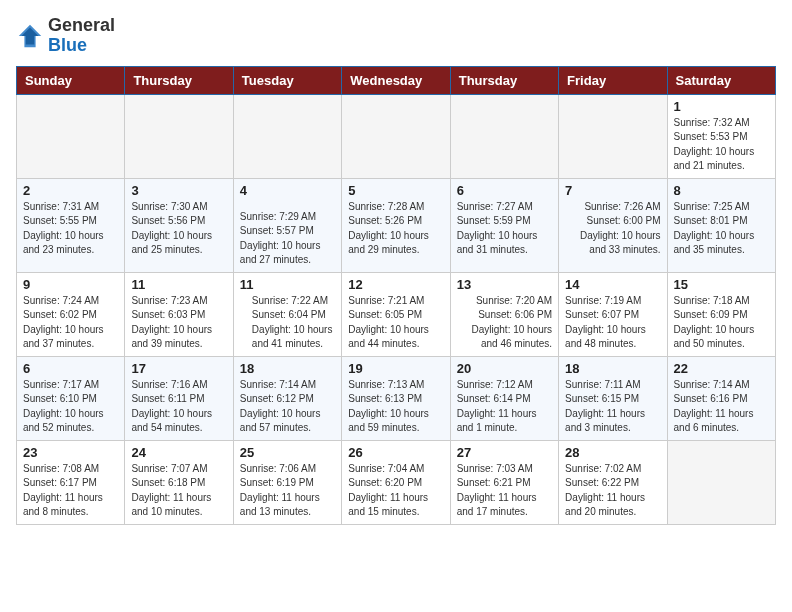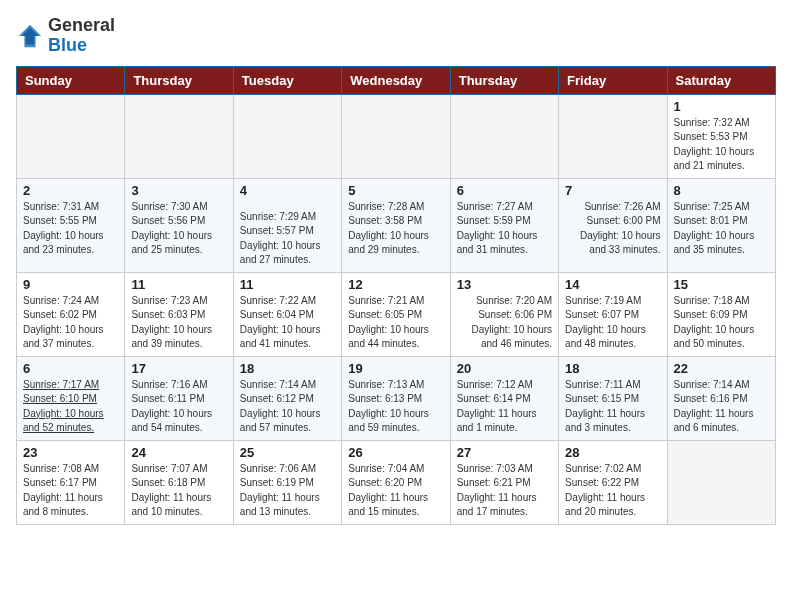--- a/index.html
+++ b/index.html
@@ -156,21 +156,21 @@
         <td>
           <span class="day-number">4</span>
           <div class="day-info" style="white-space: pre-line; margin-top: 12px;">Sunrise: 7:29 AM
 Sunset: 5:57 PM
 Daylight: 10 hours
 and 27 minutes.</div>
         </td>
         <td>
           <span class="day-number">5</span>
           <div class="day-info" style="white-space: pre-line;">Sunrise: 7:28 AM
-Sunset: 3:58 PM
+Sunset: 5:26 PM
 Daylight: 10 hours
 and 29 minutes.</div>
         </td>
         <td>
           <span class="day-number">6</span>
           <div class="day-info" style="white-space: pre-line;">Sunrise: 7:27 AM
 Sunset: 5:59 PM
 Daylight: 10 hours
 and 31 minutes.</div>
         </td>
@@ -199,21 +199,21 @@
         </td>
         <td>
           <span class="day-number">11</span>
           <div class="day-info" style="white-space: pre-line;">Sunrise: 7:23 AM
 Sunset: 6:03 PM
 Daylight: 10 hours
 and 39 minutes.</div>
         </td>
         <td>
           <span class="day-number">11</span>
-          <div class="day-info" style="white-space: pre-line;">Sunrise: 7:22 AM
+          <div class="day-info" style="white-space: pre-line; margin-left: 12px;">Sunrise: 7:22 AM
 Sunset: 6:04 PM
 Daylight: 10 hours
 and 41 minutes.</div>
         </td>
         <td>
           <span class="day-number">12</span>
           <div class="day-info" style="white-space: pre-line;">Sunrise: 7:21 AM
 Sunset: 6:05 PM
 Daylight: 10 hours
 and 44 minutes.</div>
@@ -236,21 +236,21 @@
           <span class="day-number">15</span>
           <div class="day-info" style="white-space: pre-line;">Sunrise: 7:18 AM
 Sunset: 6:09 PM
 Daylight: 10 hours
 and 50 minutes.</div>
         </td>
       </tr>
       <tr class="row-even">
         <td>
           <span class="day-number">6</span>
-          <div class="day-info" style="white-space: pre-line; text-decoration: underline;">Sunrise: 7:17 AM
+          <div class="day-info" style="white-space: pre-line;">Sunrise: 7:17 AM
 Sunset: 6:10 PM
 Daylight: 10 hours
 and 52 minutes.</div>
         </td>
         <td>
           <span class="day-number">17</span>
           <div class="day-info" style="white-space: pre-line;">Sunrise: 7:16 AM
 Sunset: 6:11 PM
 Daylight: 10 hours
 and 54 minutes.</div>

